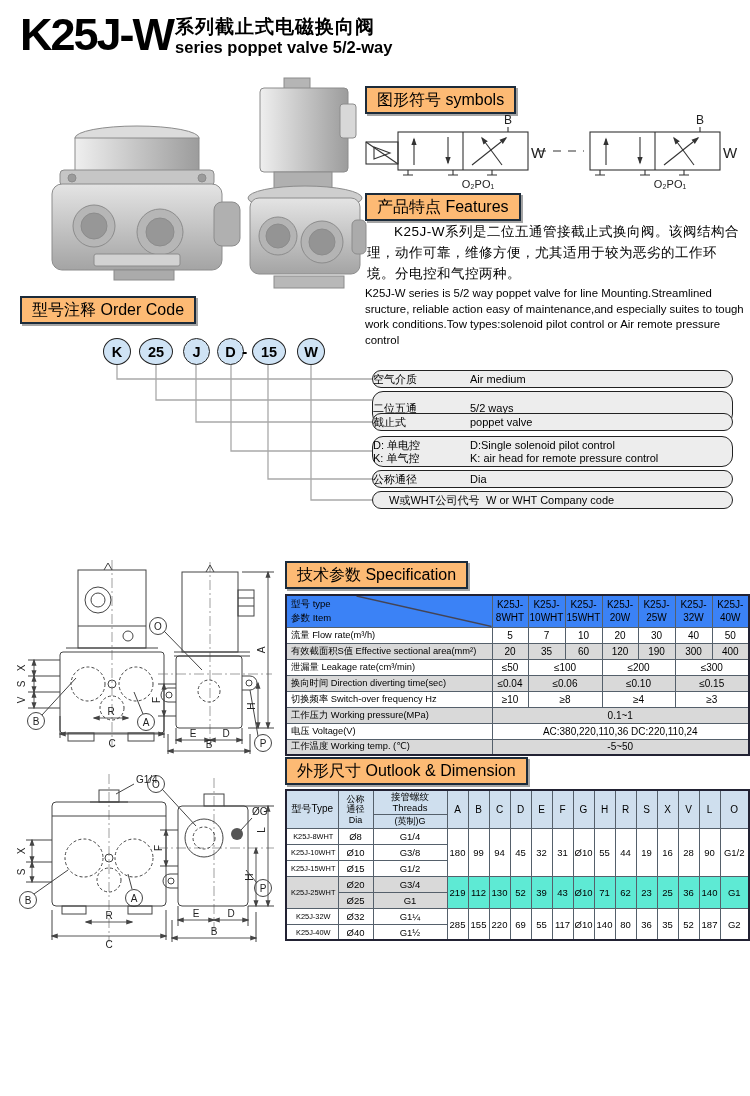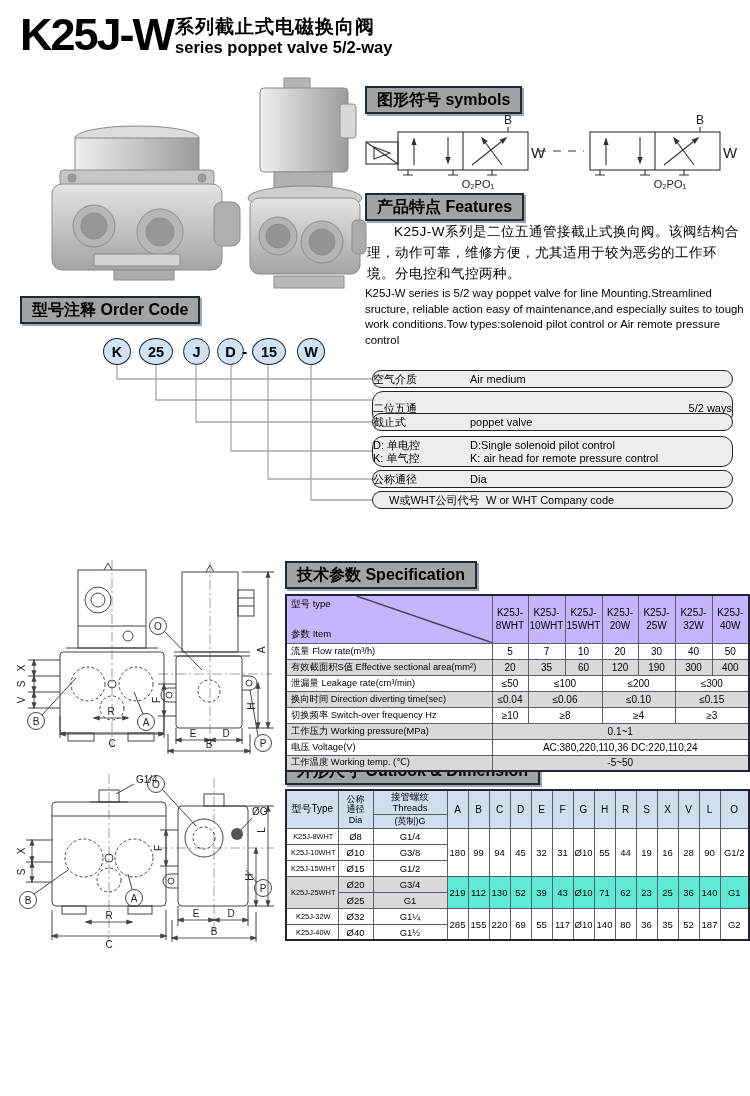--- a/index.html
+++ b/index.html
@@ -1,41 +1,41 @@
 <!DOCTYPE html>
 <html><head>
 <meta charset="utf-8">
 <style>
 *{margin:0;padding:0;box-sizing:border-box}
 body{background:#888;font-family:"Liberation Sans","DejaVu Sans",sans-serif;color:#000}
 .page{position:relative;width:750px;height:1096px;background:#fff;margin:0 auto;overflow:hidden}
 .abs{position:absolute}
 svg{display:block}
-.sec-hdr{position:absolute;background:#a3a3a3;border:2px solid #1c2b3a;box-shadow:2px 2px 0 rgba(90,90,90,.55);font-weight:bold;font-size:16px;line-height:1.2;padding:2px 10px 3px;white-space:nowrap}
+.sec-hdr{position:absolute;background:#fdba74;border:2px solid #1c2b3a;box-shadow:2px 2px 0 rgba(90,90,90,.55);font-weight:normal;font-size:16px;line-height:1.2;padding:2px 10px 3px;white-space:nowrap}
 
 .title{position:absolute;left:20px;top:8px;display:flex;align-items:flex-end}
 .title-model{font-size:45px;font-weight:bold;letter-spacing:-2px;line-height:.95}
 .title-sub{margin-left:2px;margin-top:9px;font-weight:bold}
 .title-cn{font-size:19px;letter-spacing:1px;line-height:1.1}
 .title-en{font-size:16.5px;line-height:1.15}
 
 .feat-cn{position:absolute;left:367px;top:222px;width:377px;font-size:13.5px;line-height:1.55;text-indent:2em;letter-spacing:.5px}
 .feat-en{position:absolute;left:365px;top:286px;width:382px;font-size:11.4px;line-height:1.36}
 
 .oc-bubble{position:absolute;top:338px;height:27px;border:1.6px solid #222;border-radius:50%;background:#cfe3f5;font-weight:bold;font-size:14.5px;display:flex;align-items:center;justify-content:center}
 .oc-dash{position:absolute;top:338px;left:242px;height:27px;font-weight:bold;font-size:16px;display:flex;align-items:center}
 .oc-row{position:absolute;left:372px;width:361px;background:#ededed;border:1.3px solid #222;border-radius:11px;display:flex;align-items:center}
 .oc-cn{flex:0 0 97px;font-size:11px;line-height:1.18}
 .oc-en{font-size:11px;line-height:1.18}
 
 table{border-collapse:collapse;table-layout:fixed}
 .data-table{position:absolute;border:2px solid #223;background:#fff}
 .data-table th,.data-table td{border:1px solid #55606b;overflow:hidden;vertical-align:middle}
 #spec-table{left:285px;top:594px;width:463px}
-#spec-table thead tr{height:48px;background:#c4b5fd}
+#spec-table thead tr{height:32px;background:#3b82f6}
 #spec-table tbody tr{height:16px}
 .sp-corner{position:relative;font-weight:normal}
 .sp-corner .diag{position:absolute;left:0;top:0;width:100%;height:100%}
 .sp-corner-top{position:absolute;left:4px;top:2px;font-size:9.5px}
 .sp-corner-bot{position:absolute;left:4px;bottom:2px;font-size:9.5px}
 .sp-col{font-weight:normal;font-size:10px;line-height:1.3;text-align:center}
 .sp-label{text-align:left;font-weight:normal;font-size:9.3px;padding-left:4px;white-space:nowrap}
 .sp-val{text-align:center;font-size:10px}
 tr.shaded{background:#d9d9d9}
 .shaded-cell{background:#5eead4}
@@ -186,21 +186,21 @@
     </div>
   <div class="abs" style="left:0;top:0">
       <div class="oc-row" style="top: 370px; height: 18px;">
         <div class="oc-cn">
           <div>空气介质</div>
         </div>
         <div class="oc-en">
           <div>Air medium</div>
         </div>
       </div>
-      <div class="oc-row" style="top: 391px; height: 34px; justify-content: space-between;">
+      <div class="oc-row" style="top: 391px; height: 34px;">
         <div class="oc-cn">
           <div>二位五通</div>
         </div>
         <div class="oc-en">
           <div>5/2 ways</div>
         </div>
       </div>
       <div class="oc-row" style="top: 413px; height: 18px;">
         <div class="oc-cn">
           <div>截止式</div>

